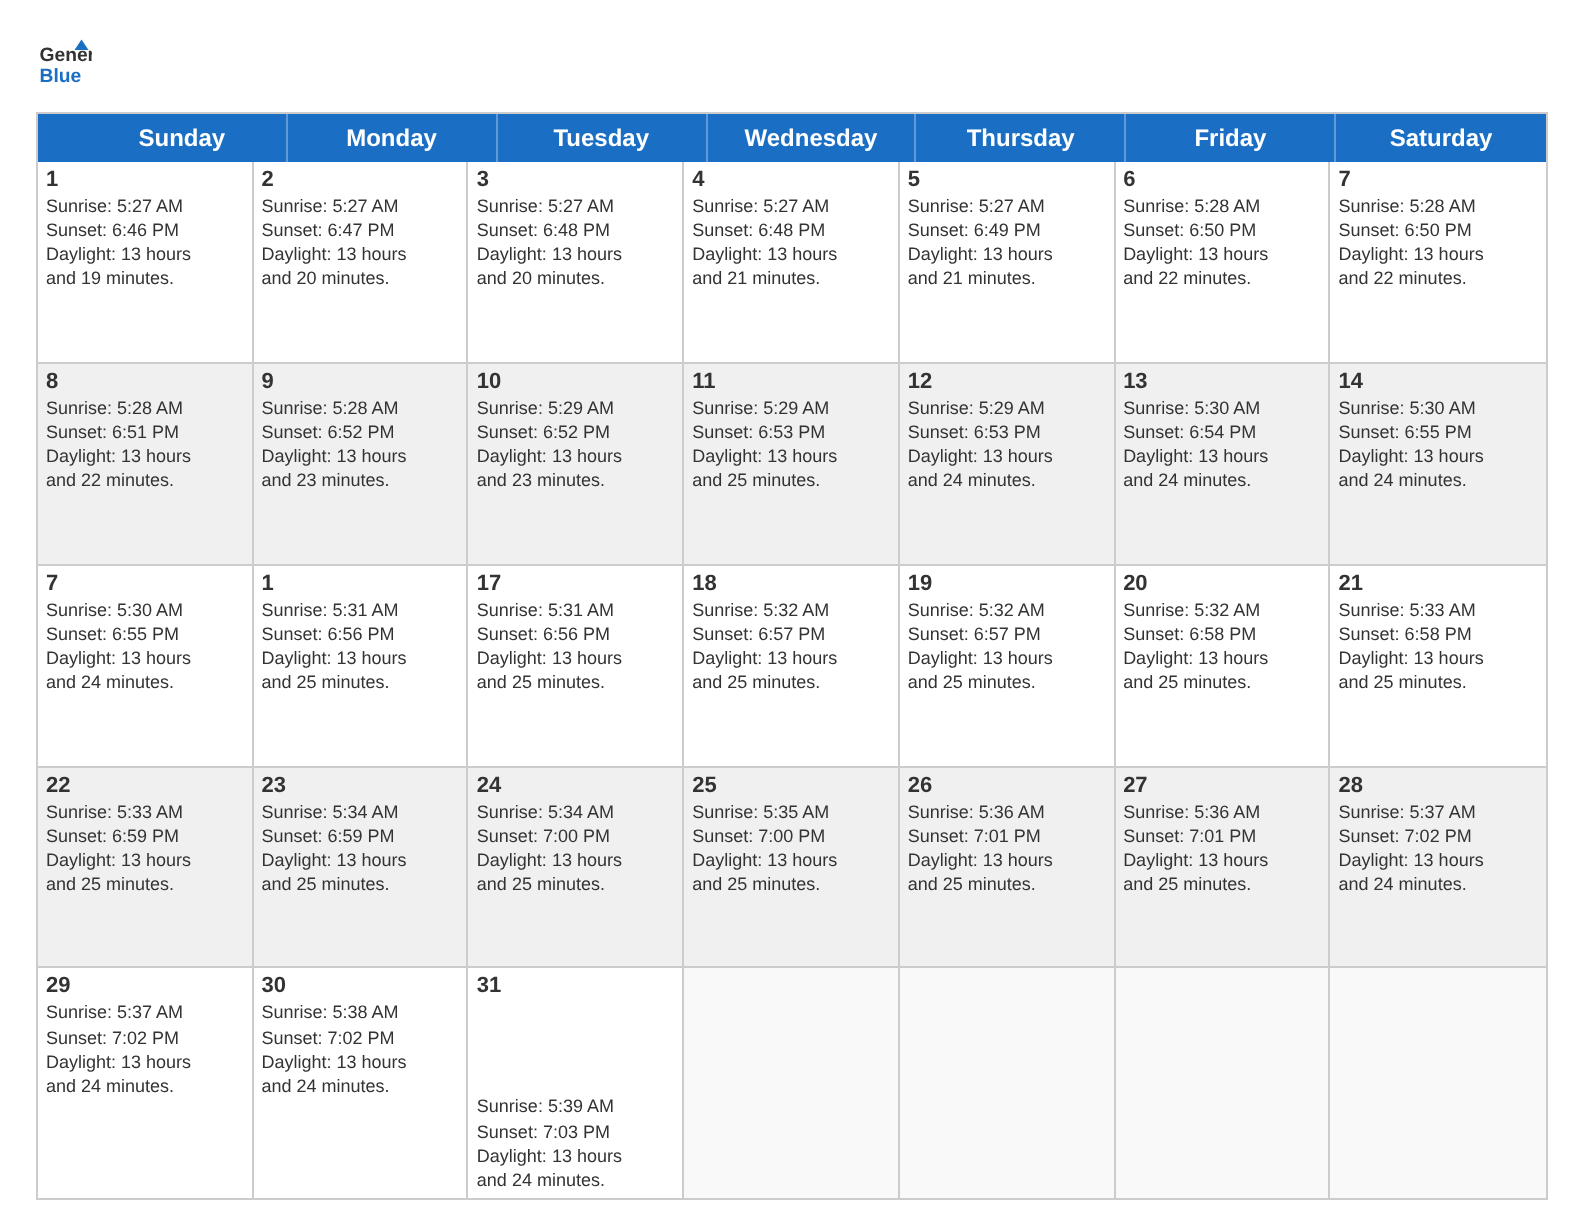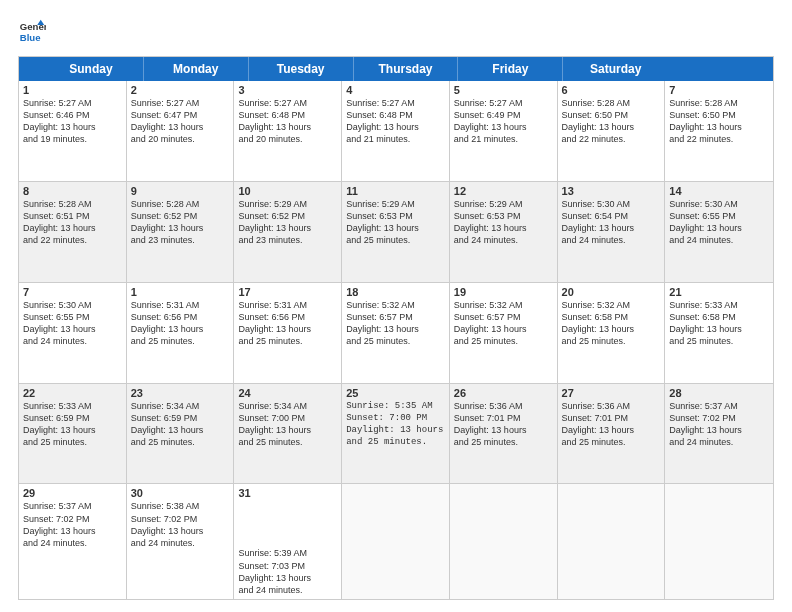--- a/index.html
+++ b/index.html
@@ -121,20 +121,21 @@
       <div class="main-title"></div>
       <div class="subtitle"></div>
     </div>
   </div>
 
   <div class="calendar">
     <div class="cal-header" id="cal-header-row">
         <div class="cal-header-cell">Sunday</div>
         <div class="cal-header-cell">Monday</div>
         <div class="cal-header-cell">Tuesday</div>
+        <div class="cal-header-cell">Wednesday</div>
         <div class="cal-header-cell">Thursday</div>
         <div class="cal-header-cell">Friday</div>
         <div class="cal-header-cell">Saturday</div>
       </div>
     <div class="cal-body" id="cal-body">
         <div class="cal-row">
           <div class="cal-cell">
             <span class="day-num">1</span>
             <div class="cell-text" style="white-space: pre-line;">Sunrise: 5:27 AM
 Sunset: 6:46 PM
@@ -303,21 +304,21 @@
           </div>
           <div class="cal-cell alt-row">
             <span class="day-num">24</span>
             <div class="cell-text" style="white-space: pre-line;">Sunrise: 5:34 AM
 Sunset: 7:00 PM
 Daylight: 13 hours
 and 25 minutes.</div>
           </div>
           <div class="cal-cell alt-row">
             <span class="day-num">25</span>
-            <div class="cell-text" style="white-space: pre-line; font-family: Liberation Mono, monospace;">Sunrise: 5:35 AM
+            <div class="cell-text" style="white-space: pre-line;">Sunrise: 5:35 AM
 Sunset: 7:00 PM
 Daylight: 13 hours
 and 25 minutes.</div>
           </div>
           <div class="cal-cell alt-row">
             <span class="day-num">26</span>
             <div class="cell-text" style="white-space: pre-line;">Sunrise: 5:36 AM
 Sunset: 7:01 PM
 Daylight: 13 hours
 and 25 minutes.</div>

